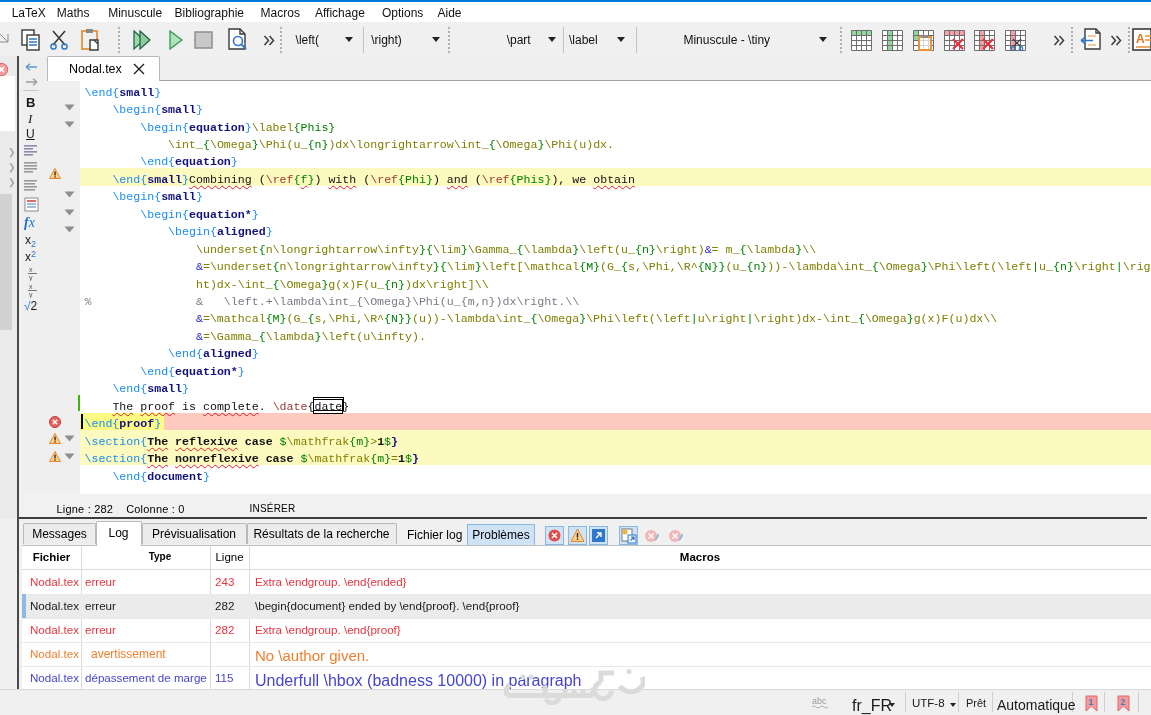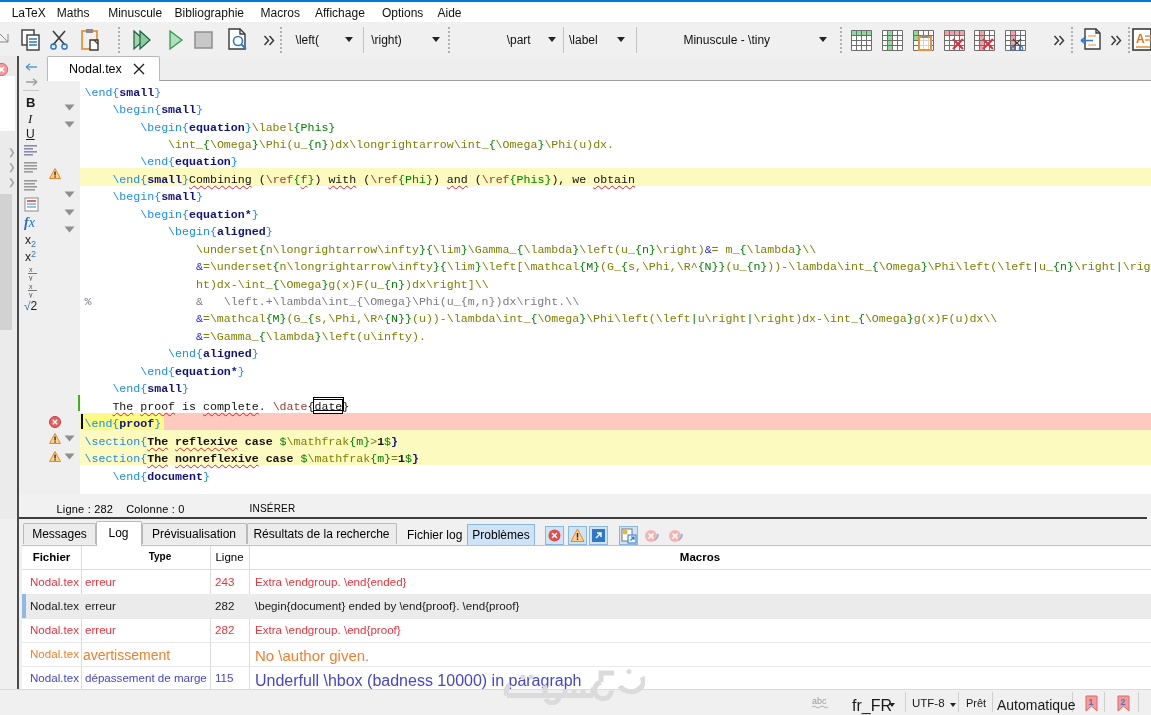--- a/index.html
+++ b/index.html
@@ -452,21 +452,21 @@
 <div class="abs" style="left:85px;top:599.0px;font-size:11.6px;color:#1a1a1a">erreur</div>
 <div class="abs" style="left:215px;top:599.0px;font-size:11.6px;color:#1a1a1a">282</div>
 <div class="abs" style="left:255px;top:599.0px;font-size:11.6px;color:#1a1a1a">\begin{document} ended by \end{proof}. \end{proof}</div>
 <div class="abs" style="left:22px;top:617.5px;width:1129px;height:1px;background:#e8e8e8"></div>
 <div class="abs" style="left:30px;top:623.0px;font-size:11.6px;color:#e8353f">Nodal.tex</div>
 <div class="abs" style="left:85px;top:623.0px;font-size:11.6px;color:#e8353f">erreur</div>
 <div class="abs" style="left:215px;top:623.0px;font-size:11.6px;color:#e8353f">282</div>
 <div class="abs" style="left:255px;top:623.0px;font-size:11.6px;color:#e8353f">Extra \endgroup. \end{proof}</div>
 <div class="abs" style="left:22px;top:641.5px;width:1129px;height:1px;background:#e8e8e8"></div>
 <div class="abs" style="left:30px;top:647.0px;font-size:11.6px;color:#ee7f2d">Nodal.tex</div>
-<div class="abs" style="left:83px;top:647.0px;font-size:14px;color:#ee7f2d">avertissement</div>
+<div class="abs" style="left:91px;top:647.0px;font-size:12px;color:#ee7f2d">avertissement</div>
 <div class="abs" style="left:215px;top:647.0px;font-size:11.6px;color:#ee7f2d"></div>
 <div class="abs" style="left:255px;top:647.0px;font-size:15px;color:#ee7f2d">No \author given.</div>
 <div class="abs" style="left:22px;top:665.5px;width:1129px;height:1px;background:#e8e8e8"></div>
 <div class="abs" style="left:30px;top:671.0px;font-size:11.6px;color:#4545cf">Nodal.tex</div>
 <div class="abs" style="left:85px;top:671.0px;font-size:11.6px;color:#4545cf">dépassement de marge</div>
 <div class="abs" style="left:215px;top:671.0px;font-size:11.6px;color:#4545cf">115</div>
 <div class="abs" style="left:255px;top:672px;font-size:16px;color:#4545cf">Underfull \hbox (badness 10000) in paragraph</div>
 <div class="abs" style="left:22px;top:689.5px;width:1129px;height:1px;background:#e8e8e8"></div>
 <svg class="abs" style="left:503px;top:669px;z-index:20" width="142" height="36" viewBox="0 0 142 36">
 <g stroke="#dbdbdb" stroke-width="5" fill="none">

